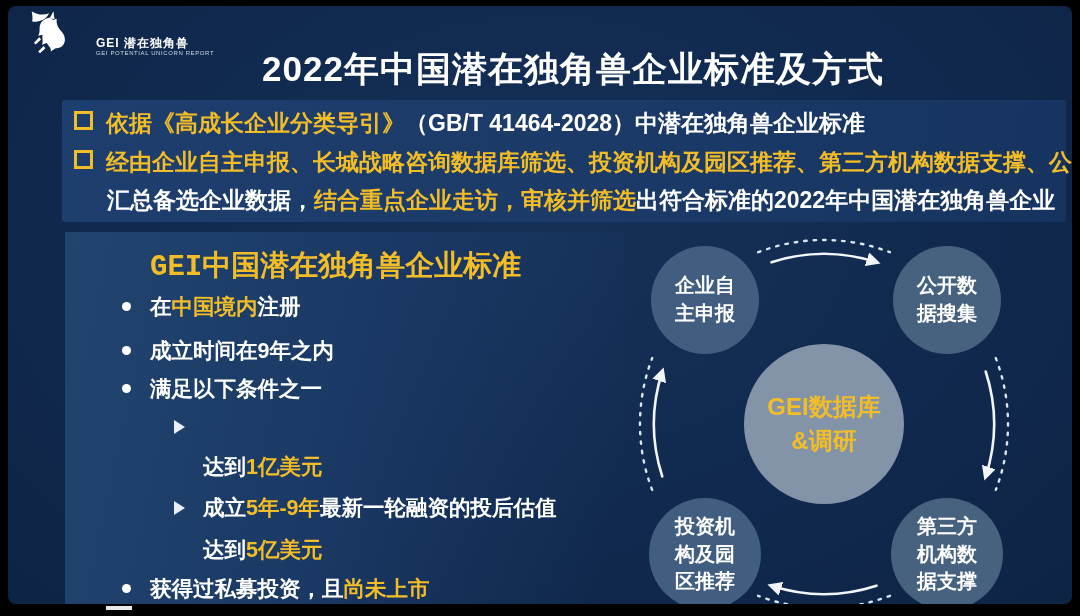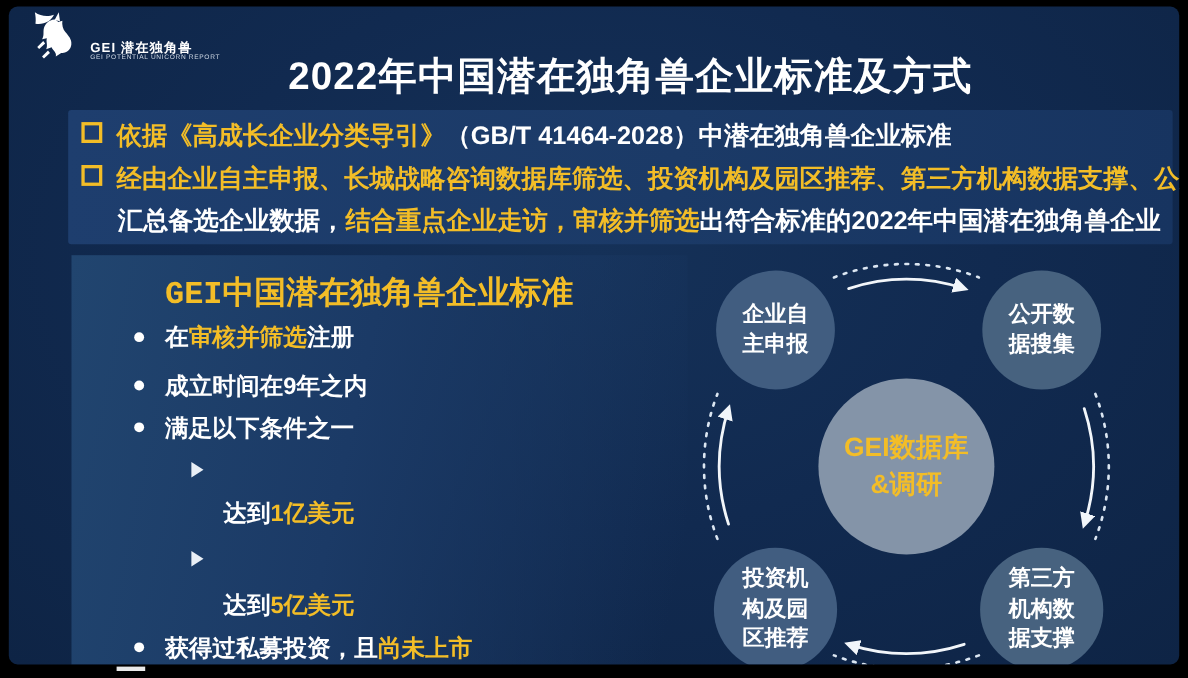--- a/index.html
+++ b/index.html
@@ -3,21 +3,21 @@
 <meta charset="utf-8">
 <style>
   html,body{margin:0;padding:0;background:#000;}
   .stage{position:relative;width:1080px;height:616px;background:#000;overflow:hidden;
          font-family:"Liberation Sans","DejaVu Sans",sans-serif;}
   .slide{position:absolute;left:8px;top:6px;width:1064px;height:598px;border-radius:8px;overflow:hidden;
          background:radial-gradient(ellipse at 50% 38%, #153158 0%, #112a50 48%, #0e2445 100%);}
   :root{--accent:#f3bd27;--white:#ffffff;}
 
   
-  .logo{position:absolute;left:12px;top:3px;display:flex;align-items:flex-end;gap:6px;}
+  .logo{position:absolute;left:12px;top:3px;display:flex;align-items:flex-end;gap:20px;}
   .logo svg{display:block;}
   .logo-text{padding-bottom:2px;}
   .logo-title{color:#fff;font-size:12px;font-weight:700;letter-spacing:1px;line-height:1.1;}
   .logo-sub{color:#cfd8e4;font-size:6px;letter-spacing:.6px;line-height:1.2;}
 
   
   .title{position:absolute;left:0;top:40px;width:100%;text-align:center;color:#fff;
          font-size:35px;font-weight:700;letter-spacing:1px;padding-left:33px;}
 
   
@@ -84,36 +84,36 @@
       </div>
       <div class="intro-line" style="left:45px;top:87px">
         <span class="rich"><span class="seg-base">汇总备选企业数据，</span><span class="seg-accent">结合重点企业走访，审核并筛选</span><span class="seg-base">出符合标准的2022年中国潜在独角兽企业</span></span>
       </div>
     </div>
 
     <div class="criteria-panel"></div>
     <div class="crit-heading">GEI中国潜在独角兽企业标准</div>
 
     <div class="crit-line lvl1" style="top:289px">
-      <span class="dot"></span><span class="rich"><span class="seg-base">在</span><span class="seg-accent">审核并筛选</span><span class="seg-base">注册</span></span>
+      <span class="dot"></span><span class="rich"><span class="seg-base">在</span><span class="seg-accent">中国境内</span><span class="seg-base">注册</span></span>
     </div>
     <div class="crit-line lvl1" style="top:333px">
       <span class="dot"></span><span class="rich"><span class="seg-base">成立时间在9年之内</span></span>
     </div>
     <div class="crit-line lvl1" style="top:371px">
       <span class="dot"></span><span class="rich"><span class="seg-base">满足以下条件之一</span></span>
     </div>
     <div class="crit-line lvl2" style="top:409px">
       <span class="tri"></span>
     </div>
     <div class="crit-line cont" style="top:449px">
       <span class="rich"><span class="seg-base">达到</span><span class="seg-accent">1亿美元</span></span>
     </div>
     <div class="crit-line lvl2" style="top:490px">
-      <span class="tri"></span>
+      <span class="tri"></span><span class="rich"><span class="seg-base">成立</span><span class="seg-accent">5年-9年</span><span class="seg-base">最新一轮融资的投后估值</span></span>
     </div>
     <div class="crit-line cont" style="top:532px">
       <span class="rich"><span class="seg-base">达到</span><span class="seg-accent">5亿美元</span></span>
     </div>
     <div class="crit-line lvl1" style="top:571px">
       <span class="dot"></span><span class="rich"><span class="seg-base">获得过私募投资，且</span><span class="seg-accent">尚未上市</span></span>
     </div>
 
     <svg class="diagram" viewBox="0 0 1064 598">
       <defs>

